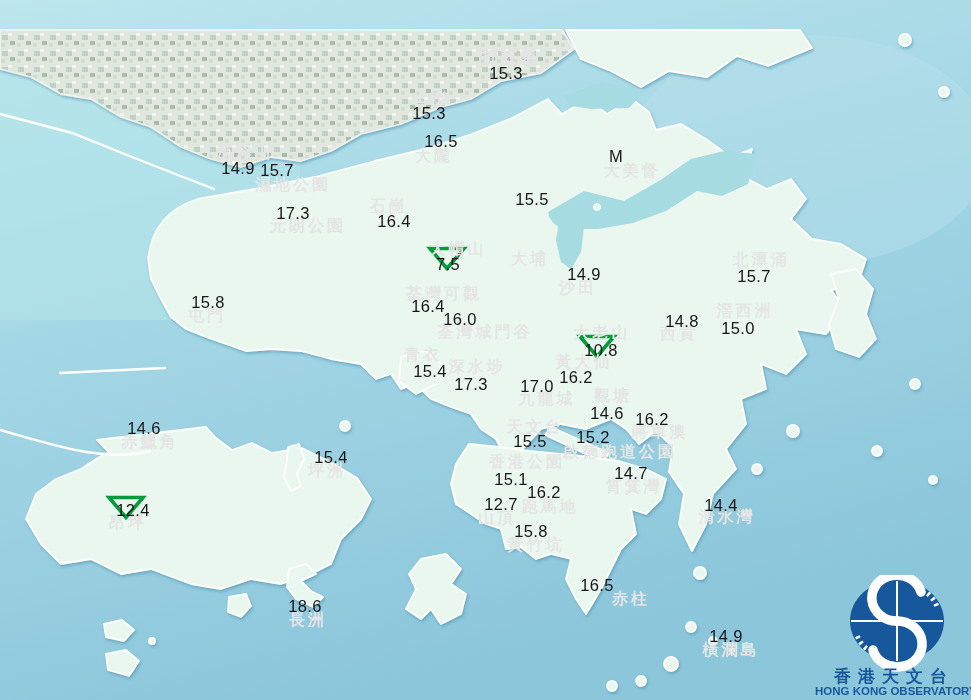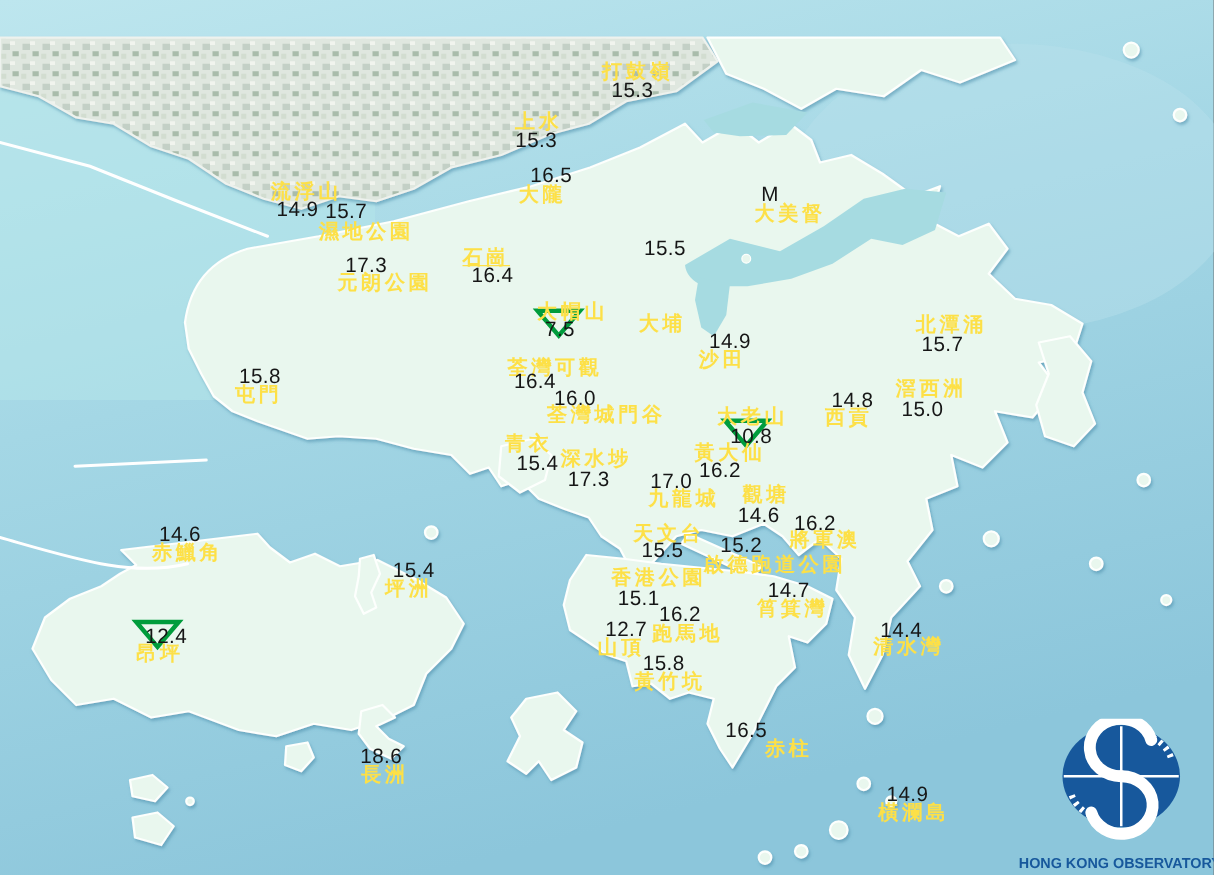--- a/index.html
+++ b/index.html
@@ -4,21 +4,21 @@
 <style>
   html,body{margin:0;padding:0;background:#666;}
   #stage{position:relative;width:971px;height:700px;overflow:hidden;
          font-family:"Liberation Sans",sans-serif;}
   #map-svg{position:absolute;left:0;top:0;}
   #titlebar{position:absolute;left:0;top:0;width:100%;height:30px;
             background:rgba(255,255,255,0.78);z-index:5;}
   #title-text{position:absolute;left:5px;top:1px;font:21px "DejaVu Serif",serif;
               color:#111;letter-spacing:1.5px;white-space:nowrap;}
   #stations{position:absolute;left:0;top:0;width:100%;height:100%;z-index:4;}
-  .sn{position:absolute;transform:translate(-50%,-50%);color:#fde047;
+  .sn{position:absolute;transform:translate(-50%,-50%);color:#e5e5e5;
       font:600 16px "DejaVu Serif",serif;letter-spacing:3px;white-space:nowrap;
       line-height:1;}
   .sv{position:absolute;transform:translate(-50%,-50%);color:#161616;
       font:16.5px "Liberation Sans",sans-serif;letter-spacing:.4px;
       white-space:nowrap;line-height:1;}
   .mk{position:absolute;transform:translate(-50%,-50%);line-height:0;}
   #logo{position:absolute;right:0px;bottom:0px;width:150px;height:125px;z-index:6;
         text-align:center;}
   #logo-cn{position:absolute;left:0;right:4px;top:90px;color:#17589c;
            font:bold 17px "DejaVu Serif",serif;letter-spacing:7px;white-space:nowrap;}
@@ -200,15 +200,16 @@
       <ellipse cx="76" cy="46" rx="47" ry="41" fill="#17589c"></ellipse>
       <g stroke="#ffffff" fill="none">
         <line x1="30" y1="46" x2="122" y2="46" stroke-width="2"></line>
         <line x1="76" y1="6" x2="76" y2="86" stroke-width="2"></line>
         <path d="M100,17 A25,23 0 1 0 76,46" stroke-width="9.5" stroke-linecap="round"></path>
         <path d="M52,75 A25,23 0 1 0 76,46" stroke-width="9.5" stroke-linecap="round"></path>
         <path d="M101,15 A33,28 0 0 1 116,32" stroke-width="5" stroke-dasharray="2.5 4"></path>
         <path d="M51,77 A33,28 0 0 1 36,60" stroke-width="5" stroke-dasharray="2.5 4"></path>
       </g>
     </svg>
+    <div id="logo-cn">香港天文台</div>
     <div id="logo-en">HONG KONG OBSERVATORY</div>
   </div>
 </div>
 
 </body></html>

